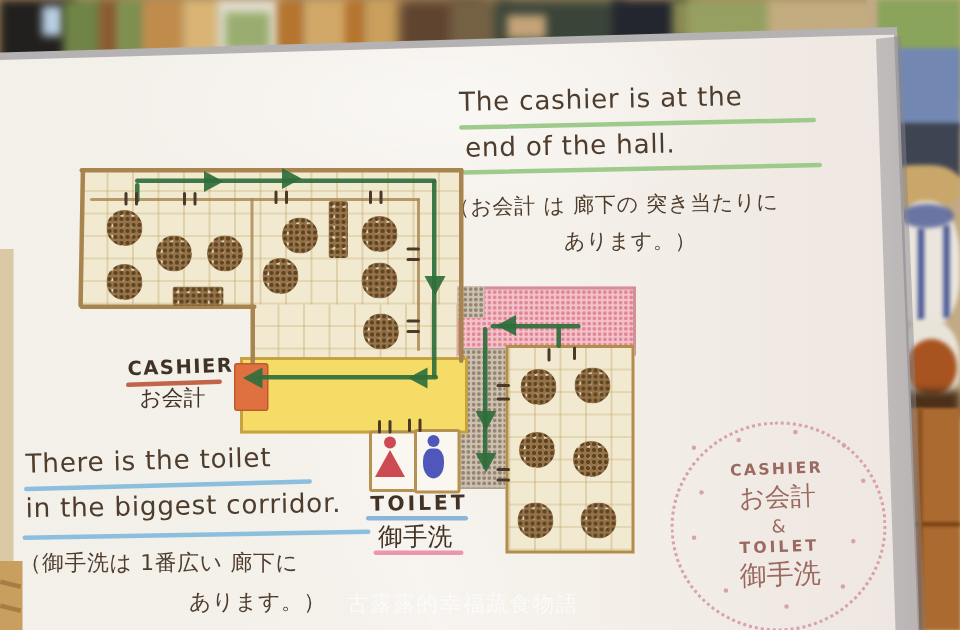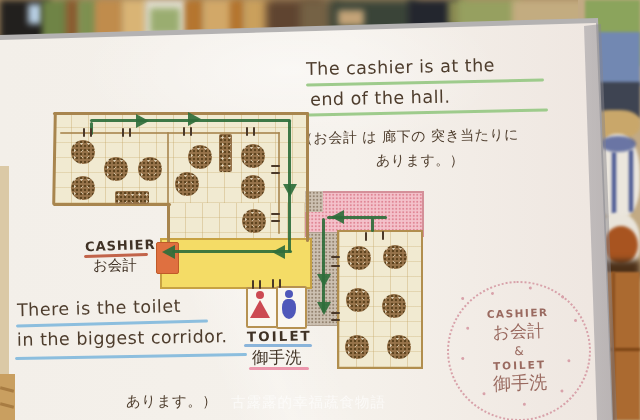--- a/index.html
+++ b/index.html
@@ -106,20 +106,21 @@
     <div class="uline" style="left:306px;top:81px;width:238px;background:#9ecb8c;transform:rotate(-1.2deg);"></div>
     <div class="hw en" style="left:310px;top:88px;transform:rotate(-1.2deg);">end of the hall.</div>
     <div class="uline" style="left:308px;top:111px;width:240px;background:#9ecb8c;transform:rotate(-1.2deg);"></div>
     <div class="hw jp" style="left:299px;top:128px;transform:rotate(-1deg);">（お会計 は 廊下の 突き当たりに</div>
     <div class="hw jp" style="left:376px;top:152px;">あります。）</div>
 
     <div class="hw en" style="left:17px;top:298px;transform:rotate(-1.5deg);">There is the toilet</div>
     <div class="uline" style="left:16px;top:322px;width:192px;background:#8cbede;transform:rotate(-1.5deg);"></div>
     <div class="hw en" style="left:17px;top:328px;transform:rotate(-1deg);">in the biggest corridor.</div>
     <div class="uline" style="left:15px;top:355px;width:232px;background:#8cbede;transform:rotate(-1deg);"></div>
+    <div class="hw jp" style="left:13px;top:366px;font-size:14.5px;">（御手洗は 1番広い 廊下に</div>
     <div class="hw jp" style="left:126px;top:392px;font-size:14.5px;">あります。）</div>
 
     <div class="abs" id="map-layer" style="left:0;top:0;width:640px;height:420px;">
 
       <div class="abs cream grid" style="left:54px;top:113px;width:253px;height:92px;"></div>
       <div class="abs cream grid" style="left:168px;top:203px;width:139px;height:39px;"></div>
       <div class="abs speck-pink" style="left:305px;top:191px;width:115px;height:42px;border:2px solid #d49099;"></div>
       <div class="abs speck-gray" style="left:305px;top:191px;width:18px;height:21px;"></div>
       <div class="abs speck-gray" style="left:306px;top:232px;width:33px;height:92px;border:1px solid #b0a090;"></div>
       <div class="abs cream grid" style="left:337px;top:230px;width:82px;height:135px;border:2.5px solid #b18e4e;"></div>

